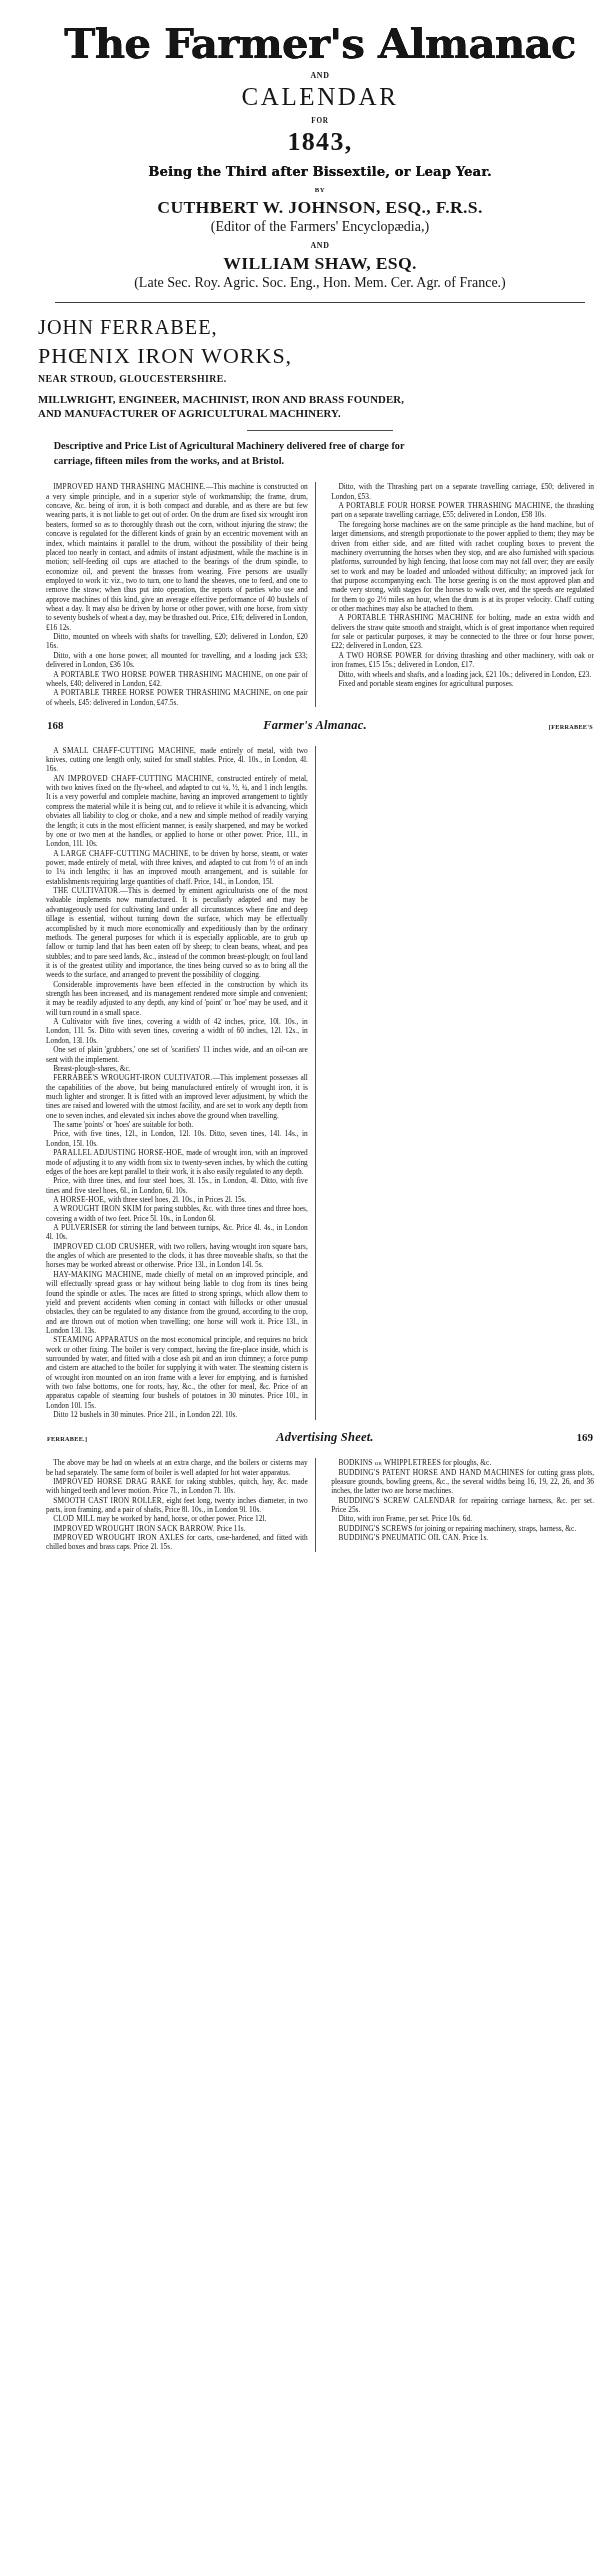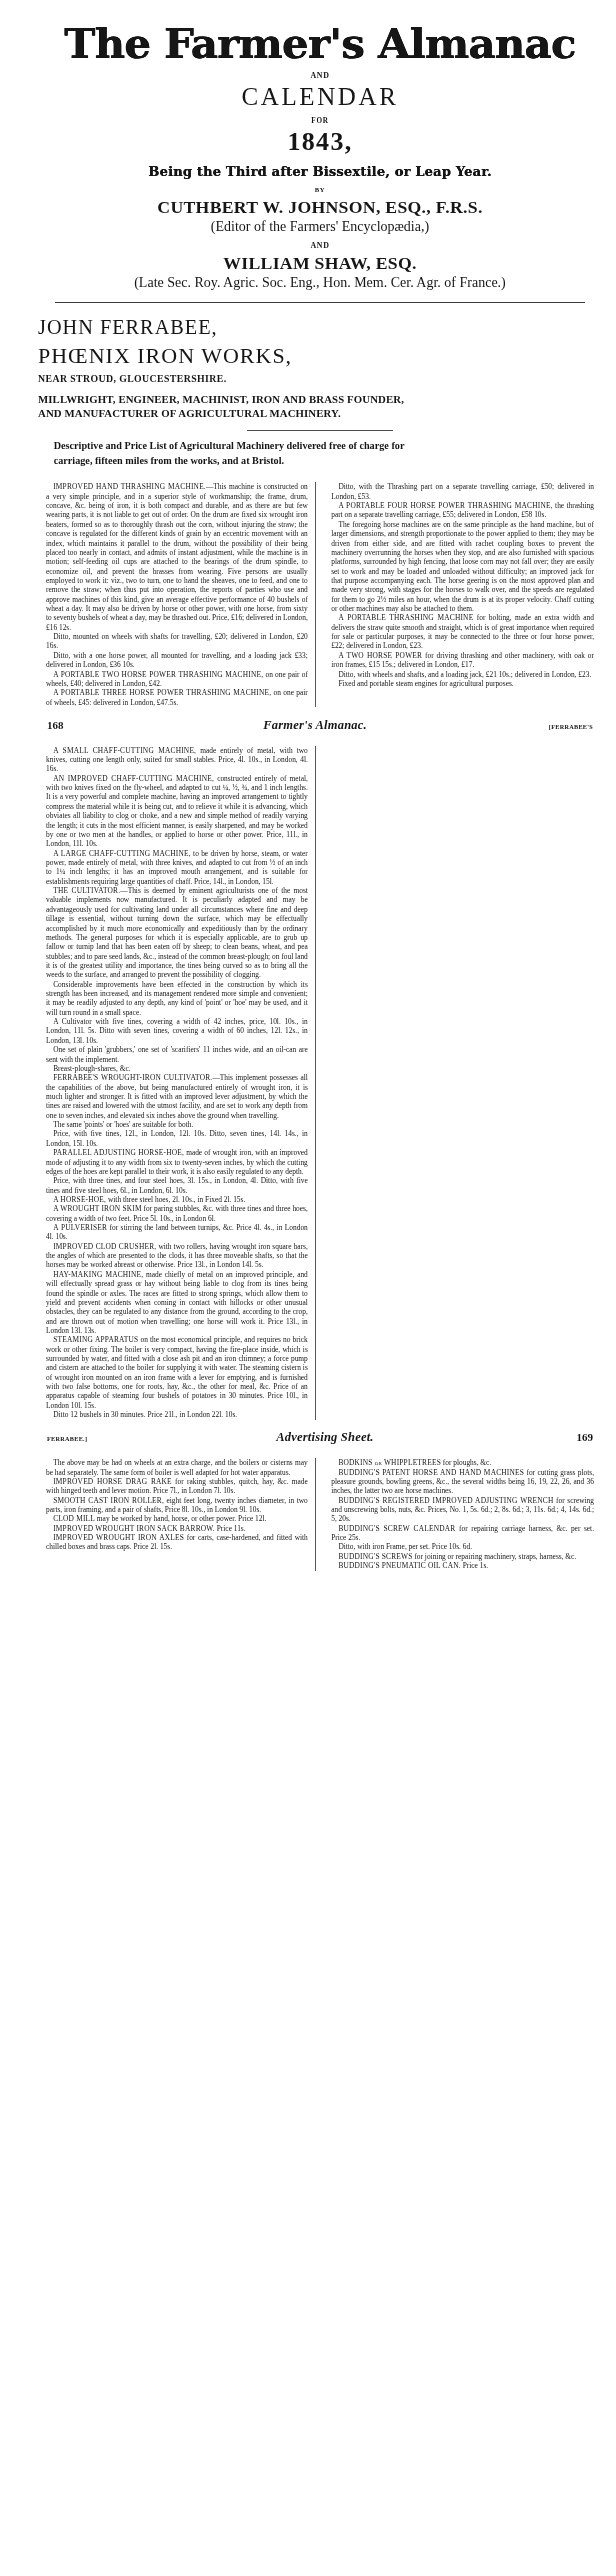--- a/index.html
+++ b/index.html
@@ -213,21 +213,21 @@
         <p><span class="sc">THE CULTIVATOR.</span><span>—This is deemed by eminent agriculturists one of the most valuable implements now manufactured. It is peculiarly adapted and may be advantageously used for cultivating land under all circumstances where fine and deep tillage is essential, without turning down the surface, which may be effectually accomplished by it much more economically and expeditiously than by the ordinary methods. The general purposes for which it is especially applicable, are to grub up fallow or turnip land that has been eaten off by sheep; to clean beans, wheat, and pea stubbles; and to pare seed lands, &amp;c., instead of the common breast-plough; on foul land it is of the greatest utility and importance, the tines being curved so as to bring all the weeds to the surface, and arranged to prevent the possibility of clogging.</span></p>
         <p><span>Considerable improvements have been effected in the construction by which its strength has been increased, and its management rendered more simple and convenient; it may be readily adjusted to any depth, any kind of 'point' or 'hoe' may be used, and it will turn round in a small space.</span></p>
         <p><span>A Cultivator with five tines, covering a width of 42 inches, price, 10l. 10s., in London, 11l. 5s. Ditto with seven tines, covering a width of 60 inches, 12l. 12s., in London, 13l. 10s.</span></p>
         <p><span>One set of plain 'grubbers,' one set of 'scarifiers' 11 inches wide, and an oil-can are sent with the implement.</span></p>
         <p><span>Breast-plough-shares, &amp;c.</span></p>
         <p><span class="sc">FERRABEE'S WROUGHT-IRON CULTIVATOR.</span><span>—This implement possesses all the capabilities of the above, but being manufactured entirely of wrought iron, it is much lighter and stronger. It is fitted with an improved lever adjustment, by which the tines are raised and lowered with the utmost facility, and are set to work any depth from one to seven inches, and elevated six inches above the ground when travelling.</span></p>
         <p><span>The same 'points' or 'hoes' are suitable for both.</span></p>
         <p><span>Price, with five tines, 12l., in London, 12l. 10s. Ditto, seven tines, 14l. 14s., in London, 15l. 10s.</span></p>
         <p><span class="sc">PARALLEL ADJUSTING HORSE-HOE,</span><span> made of wrought iron, with an improved mode of adjusting it to any width from six to twenty-seven inches, by which the cutting edges of the hoes are kept parallel to their work, it is also easily regulated to any depth.</span></p>
         <p><span>Price, with three tines, and four steel hoes, 3l. 15s., in London, 4l. Ditto, with five tines and five steel hoes, 6l., in London, 6l. 10s.</span></p>
-        <p><span class="sc">A HORSE-HOE,</span><span> with three steel hoes, 2l. 10s., in Fixed 2l. 15s.</span></p>
+        <p><span class="sc">A HORSE-HOE,</span><span> with three steel hoes, 2l. 10s., in Prices 2l. 15s.</span></p>
         <p><span class="sc">A WROUGHT IRON SKIM</span><span> for paring stubbles, &amp;c. with three tines and three hoes, covering a width of two feet. Price 5l. 10s., in London 6l.</span></p>
         <p><span class="sc">A PULVERISER</span><span> for stirring the land between turnips, &amp;c. Price 4l. 4s., in London 4l. 10s.</span></p>
         <p><span class="sc">IMPROVED CLOD CRUSHER,</span><span> with two rollers, having wrought iron square bars, the angles of which are presented to the clods, it has three moveable shafts, so that the horses may be worked abreast or otherwise. Price 13l., in London 14l. 5s.</span></p>
         <p><span class="sc">HAY-MAKING MACHINE,</span><span> made chiefly of metal on an improved principle, and will effectually spread grass or hay without being liable to clog from its tines being found the spindle or axles. The races are fitted to strong springs, which allow them to yield and prevent accidents when coming in contact with hillocks or other unusual obstacles, they can be regulated to any distance from the ground, according to the crop, and are thrown out of motion when travelling; one horse will work it. Price 13l., in London 13l. 13s.</span></p>
         <p><span class="sc">STEAMING APPARATUS</span><span> on the most economical principle, and requires no brick work or other fixing. The boiler is very compact, having the fire-place inside, which is surrounded by water, and fitted with a close ash pit and an iron chimney; a force pump and cistern are attached to the boiler for supplying it with water. The steaming cistern is of wrought iron mounted on an iron frame with a lever for emptying, and is furnished with two false bottoms, one for roots, hay, &amp;c., the other for meal, &amp;c. Price of an apparatus capable of steaming four bushels of potatoes in 30 minutes. Price 10l., in London 10l. 15s.</span></p>
         <p><span>Ditto 12 bushels in 30 minutes. Price 21l., in London 22l. 10s.</span></p>
       </div>
     <div class="col right" id="p169-right"></div>
   </div>
 
@@ -242,21 +242,20 @@
         <p><span>The above may be had on wheels at an extra charge, and the boilers or cisterns may be had separately. The same form of boiler is well adapted for hot water apparatus.</span></p>
         <p><span class="sc">IMPROVED HORSE DRAG RAKE</span><span> for raking stubbles, quitch, hay, &amp;c. made with hinged teeth and lever motion. Price 7l., in London 7l. 10s.</span></p>
         <p><span class="sc">SMOOTH CAST IRON ROLLER,</span><span> eight feet long, twenty inches diameter, in two parts, iron framing, and a pair of shafts, Price 8l. 10s., in London 9l. 10s.</span></p>
         <p><span class="sc">CLOD MILL</span><span> may be worked by hand, horse, or other power. Price 12l.</span></p>
         <p><span class="sc">IMPROVED WROUGHT IRON SACK BARROW.</span><span> Price 11s.</span></p>
         <p><span class="sc">IMPROVED WROUGHT IRON AXLES</span><span> for carts, case-hardened, and fitted with chilled boxes and brass caps. Price 2l. 15s.</span></p>
       </div>
     <div class="col right" id="p169b-right">
         <p><span class="sc">BODKINS or WHIPPLETREES</span><span> for ploughs, &amp;c.</span></p>
         <p><span class="sc">BUDDING'S PATENT HORSE AND HAND MACHINES</span><span> for cutting grass plots, pleasure grounds, bowling greens, &amp;c., the several widths being 16, 19, 22, 26, and 36 inches, the latter two are horse machines.</span></p>
-        <p><span class="sc">BUDDING'S REGISTERED IMPROVED ADJUSTING WRENCH</span><span> for screwing and unscrewing bolts, nuts, &amp;c. Prices, No. 1, 5s. 6d.; 2, 8s. 6d.; 3, 11s. 6d.; 4, 14s. 6d.; 5, 20s.</span></p>
         <p><span class="sc">BUDDING'S SCREW CALENDAR</span><span> for repairing carriage harness, &amp;c. per set. Price 25s.</span></p>
         <p><span>Ditto, with iron Frame, per set. Price 10s. 6d.</span></p>
         <p><span class="sc">BUDDING'S SCREWS</span><span> for joining or repairing machinery, straps, harness, &amp;c.</span></p>
         <p><span class="sc">BUDDING'S PNEUMATIC OIL CAN.</span><span> Price 1s.</span></p>
       </div>
   </div>
 
   <div class="spacer-md"></div>
 </div>
 

